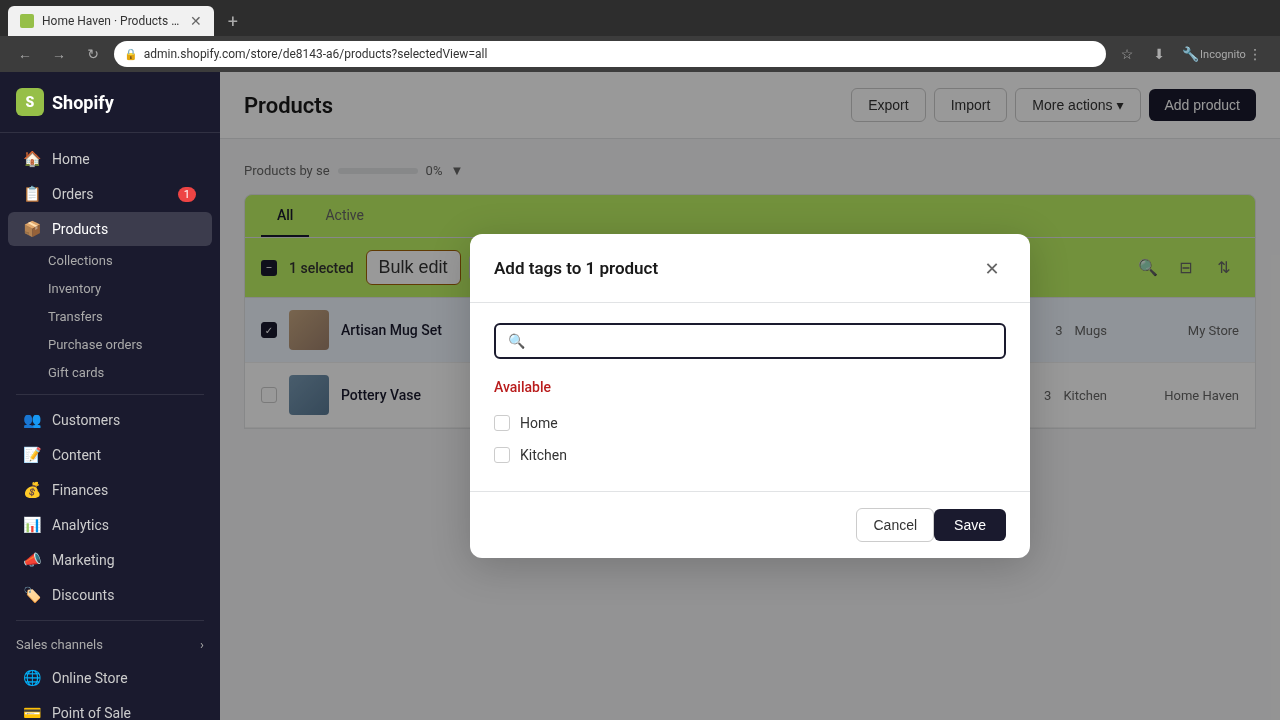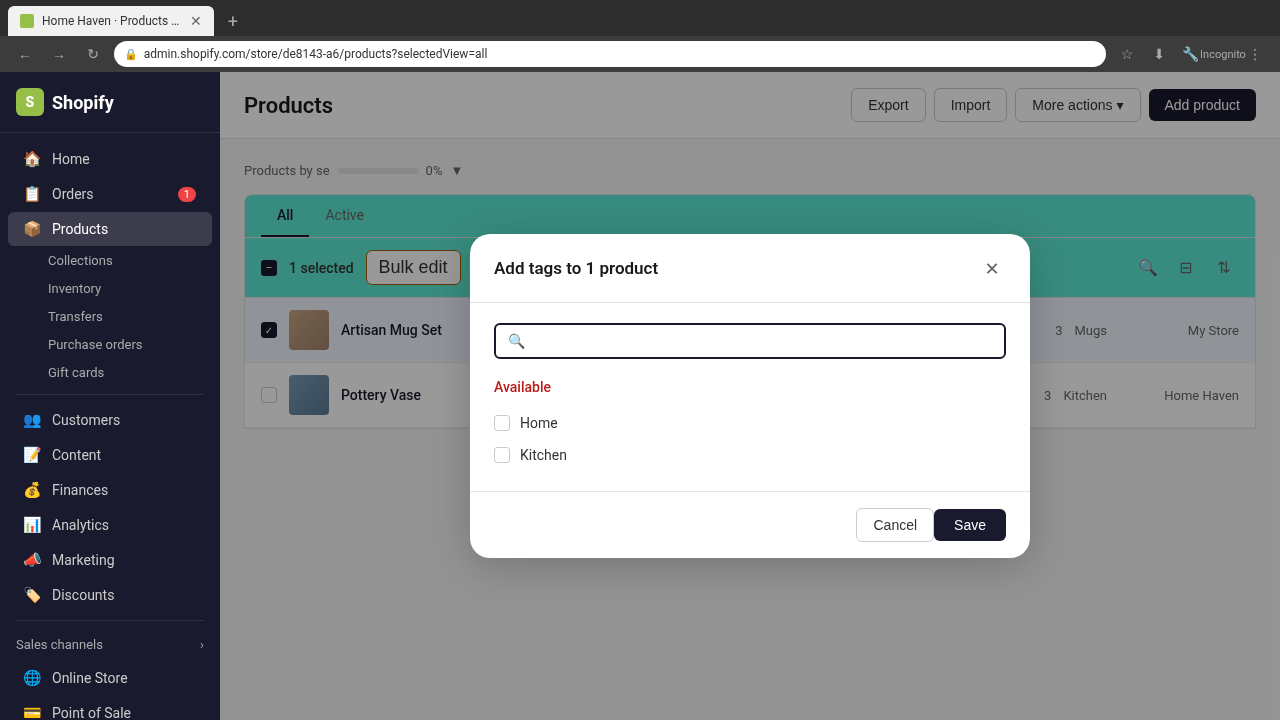--- a/index.html
+++ b/index.html
@@ -44,21 +44,21 @@
     .btn { padding: 8px 16px; border-radius: 6px; font-size: 14px; cursor: pointer; border: none; font-weight: 500; }
     .btn-outline { background: #fff; border: 1px solid #ccc; color: #333; }
     .btn-primary { background: #1a1a2e; color: #fff; }
     .btn-more { background: #fff; border: 1px solid #ccc; color: #333; display: flex; align-items: center; gap: 4px; }
 
     .main-content { padding: 24px; overflow-y: auto; height: calc(100% - 65px); }
     .products-meta { display: flex; align-items: center; gap: 8px; margin-bottom: 16px; font-size: 13px; color: #666; }
     .progress-bar { width: 80px; height: 6px; background: #e1e3e5; border-radius: 3px; }
     .progress-fill { height: 100%; background: #96bf48; border-radius: 3px; width: 0%; }
 
-    .table-controls { background: #5eead4; border: 1px solid #e1e3e5; border-radius: 8px 8px 0 0; }
+    .table-controls { background: #bef264; border: 1px solid #e1e3e5; border-radius: 8px 8px 0 0; }
     .table-tabs { display: flex; border-bottom: 1px solid #e1e3e5; padding: 0 16px; }
     .table-tab { padding: 12px 16px; font-size: 14px; color: #666; cursor: pointer; border-bottom: 2px solid transparent; }
     .table-tab.active { color: #1a1a2e; border-bottom-color: #1a1a2e; font-weight: 500; }
     .table-actions { display: flex; align-items: center; justify-content: space-between; padding: 12px 16px; }
     .selected-bar { display: flex; align-items: center; gap: 12px; }
     .selected-checkbox { width: 16px; height: 16px; background: #1a1a2e; border-radius: 3px; display: flex; align-items: center; justify-content: center; color: #fff; font-size: 10px; flex-shrink: 0; }
     .selected-text { font-size: 14px; color: #333; font-weight: 500; }
     .action-buttons { display: flex; gap: 8px; align-items: center; }
     .bulk-btn { padding: 6px 12px; background: #fff; border: 1px solid #a16207; border-radius: 6px; font-size: 18px; cursor: pointer; color: #333; }
     .draft-btn { padding: 6px 12px; background: #fff; border: 1px solid #ccc; border-radius: 6px; font-size: 13px; cursor: pointer; color: #333; }
@@ -77,21 +77,21 @@
     .product-meta-cell { font-size: 13px; color: #666; }
     .cell-num { width: 60px; text-align: right; font-size: 13px; color: #666; }
     .cell-vendor { width: 120px; font-size: 13px; color: #666; text-align: right; }
 
     .empty-notice { text-align: center; padding: 40px; color: #888; font-size: 14px; }
 
     
     .overlay { position: absolute; top: 0; left: 0; right: 0; bottom: 0; background: rgba(0,0,0,0.4); display: flex; align-items: center; justify-content: center; z-index: 100; }
 
     
-    .modal { background: #fff; border-radius: 20px; width: 560px; max-height: 80vh; display: flex; flex-direction: column; box-shadow: 0 8px 40px rgba(0,0,0,0.2); }
+    .modal { background: #fff; border-radius: 12px; width: 560px; max-height: 80vh; display: flex; flex-direction: column; box-shadow: 0 8px 40px rgba(0,0,0,0.2); }
     .modal-header { display: flex; align-items: center; justify-content: space-between; padding: 20px 24px; border-bottom: 1px solid #e1e3e5; }
     .modal-title { font-size: 17px; font-weight: 600; color: #1a1a1a; }
     .modal-close { width: 28px; height: 28px; display: flex; align-items: center; justify-content: center; color: #666; cursor: pointer; border-radius: 50%; font-size: 18px; }
     .modal-body { flex: 1; padding: 20px 24px; overflow-y: auto; }
     .modal-search { display: flex; align-items: center; border: 2px solid #1a1a2e; border-radius: 6px; padding: 8px 12px; gap: 8px; margin-bottom: 20px; }
     .modal-search input { border: none; outline: none; flex: 1; font-size: 14px; color: #333; }
     .modal-search input::placeholder { color: #aaa; }
     .modal-search .search-icon { color: #666; font-size: 14px; }
     .available-label { font-size: 14px; font-weight: 500; color: #b91c1c; margin-bottom: 12px; }
     .tag-item { display: flex; align-items: center; gap: 10px; padding: 8px 0; }

